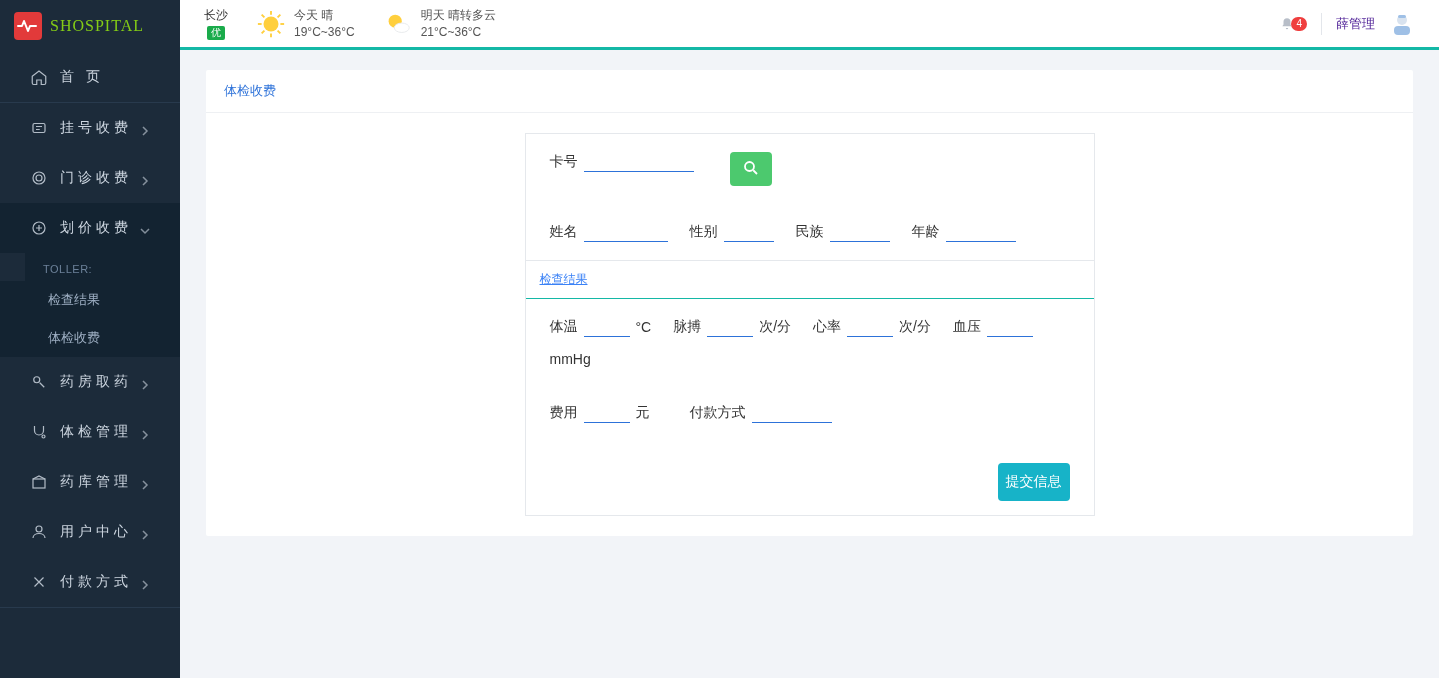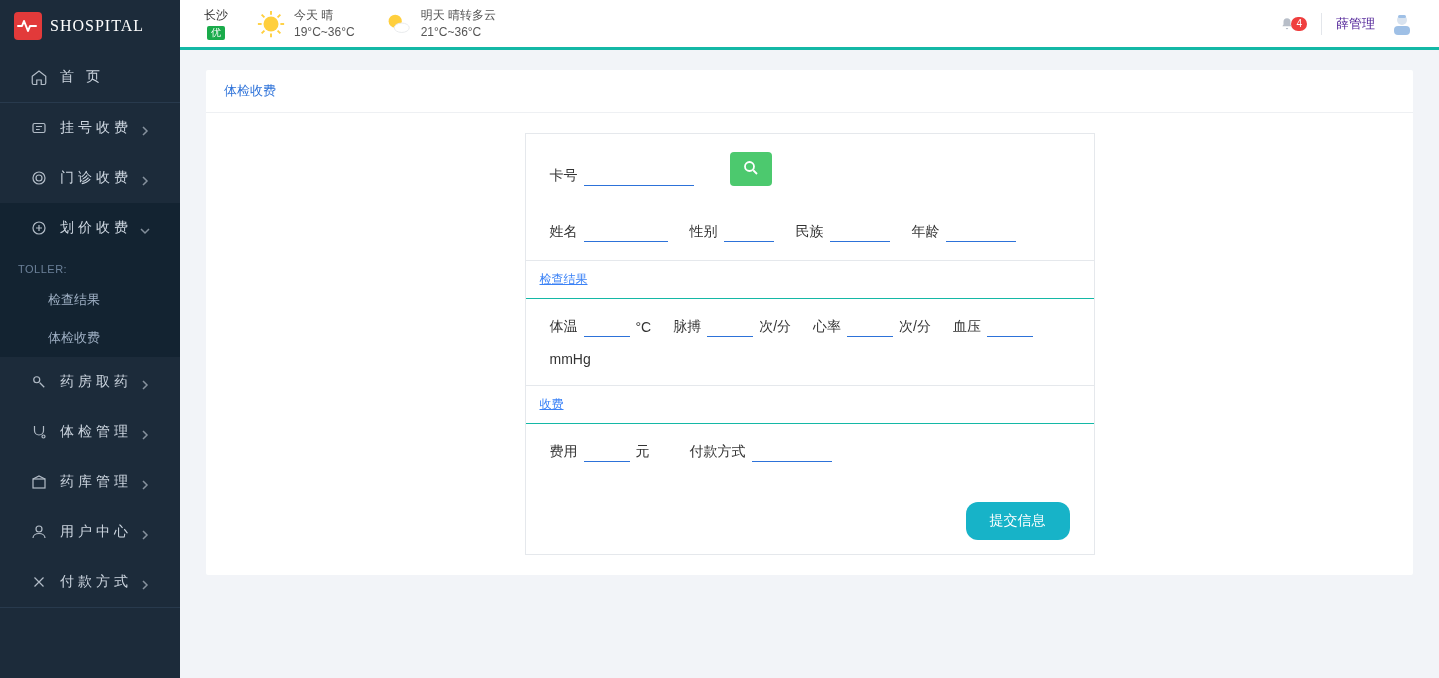--- a/index.html
+++ b/index.html
@@ -1,28 +1,28 @@
 <!DOCTYPE html>
 <html><head>
 <meta charset="utf-8">
 <style>
   * { box-sizing: border-box; margin: 0; padding: 0; }
   body { font-family: -apple-system, "Helvetica Neue", Arial, "PingFang SC", "Microsoft YaHei", sans-serif; background: #f2f4f8; color: #333; width: 1439px; height: 678px; overflow: hidden; }
   .app { display: flex; height: 678px; }
   
   .sidebar { width: 180px; background: #1c2b3a; color: #cdd6e0; flex-shrink: 0; overflow-y: auto; }
-  .brand { display: flex; align-items: center; gap: 8px; padding: 12px 14px; color: #ffffff; font-family: Georgia, 'Times New Roman', serif; font-size: 16px; letter-spacing: 1px; }
+  .brand { display: flex; align-items: center; gap: 8px; padding: 12px 14px; color: #84cc16; font-family: Georgia, 'Times New Roman', serif; font-size: 16px; letter-spacing: 1px; }
   .brand-logo { width: 28px; height: 28px; background: #e23a3a; border-radius: 4px; display: flex; align-items: center; justify-content: center; }
   .brand-logo svg { width: 24px; height: 24px; }
   .nav-item { display: flex; align-items: center; padding: 16px 30px; cursor: pointer; font-size: 14px; position: relative; }
   .nav-item.active { background: #132331; }
   .nav-icon { width: 18px; height: 18px; margin-right: 12px; opacity: 0.85; flex-shrink: 0; }
   .nav-label { flex: 1; letter-spacing: 4px; }
   .nav-chevron { width: 10px; height: 10px; opacity: 0.6; }
-  .subnav-header { padding: 10px 18px 6px 18px; font-size: 11px; color: #6c8199; letter-spacing: 0.5px; background: #132331; }
+  .subnav-header { padding: 10px 18px 6px 18px; font-size: 11px; color: #6c8199; letter-spacing: 0.5px; background: #132331; margin-left: 25px; }
   .subnav-item { padding: 10px 18px 10px 48px; font-size: 13px; color: #9fb0c4; cursor: pointer; background: #132331; }
   .sidebar-sep { height: 0; border-top: 1px solid #283a4d; margin: 0; }
 
   
   .main { flex: 1; display: flex; flex-direction: column; }
   .topbar { height: 50px; background: #fff; display: flex; align-items: center; padding: 0 24px; gap: 28px; border-bottom: 3px solid #14b8a6; }
   .weather-city { display: flex; flex-direction: column; align-items: center; font-size: 12px; color: #333; }
   .city-badge { background: #1aab4b; color: #fff; font-size: 10px; padding: 0 4px; border-radius: 2px; margin-top: 2px; line-height: 14px; }
   .weather-block { display: flex; align-items: center; gap: 8px; }
   .sun-icon { width: 30px; height: 30px; }
@@ -35,35 +35,35 @@
   .badge { background: #ef3e3e; color: #fff; font-size: 10px; border-radius: 8px; padding: 0 5px; line-height: 14px; margin-left: -3px; }
   .user-name { font-size: 13px; color: #4c1d95; }
   .avatar { width: 26px; height: 26px; }
 
   
   .content { padding: 20px 26px; overflow: auto; }
   .panel { background: #fff; border-radius: 2px; }
   .panel-header { padding: 12px 18px; font-size: 13px; color: #2d72d9; border-bottom: 1px solid #eef0f3; }
   .panel-body { padding: 20px; }
   .form-card { width: 570px; margin: 0 auto; border: 1px solid #e5e8ec; }
-  .form-row { padding: 18px 24px; display: flex; flex-wrap: wrap; align-items: flex-end; gap: 10px 22px; font-size: 14px; color: #333; }
+  .form-row { padding: 18px 24px; display: flex; flex-wrap: wrap; align-items: flex-start; gap: 10px 22px; font-size: 14px; color: #333; }
   .section-label { padding: 10px 14px; font-size: 12px; color: #3b82f6; border-top: 1px solid #e5e8ec; border-bottom: 1px solid #14b8a6; text-decoration: underline; }
   .field { display: inline-flex; align-items: center; gap: 6px; }
   .field label { white-space: nowrap; }
   .uinput { border: none; border-bottom: 1px solid #2d72d9; background: transparent; padding: 2px 2px; font-size: 13px; color: #333; outline: none; }
   .uinput.w-md { width: 110px; }
   .uinput.w-sm { width: 50px; }
   .uinput.w-xs { width: 46px; }
   .uinput.w-lg { width: 130px; }
   .uinput.w-sel { width: 80px; }
   .unit { font-size: 14px; color: #333; }
   .search-btn { background: #4cc96e; border: none; border-radius: 4px; width: 42px; height: 34px; display: flex; align-items: center; justify-content: center; cursor: pointer; margin-left: 14px; }
   .search-btn svg { width: 18px; height: 18px; color: #fff; }
   .submit-row { padding: 22px 24px 14px 24px; display: flex; justify-content: flex-end; }
-  .submit-btn { background: #17b3c8; color: #fff; border: none; border-radius: 12px; padding: 10px 24px; font-size: 14px; cursor: pointer; }
+  .submit-btn { background: #17b3c8; color: #fff; border: none; border-radius: 4px; padding: 10px 8px; font-size: 14px; cursor: pointer; }
   ::-webkit-scrollbar { width: 8px; }
   ::-webkit-scrollbar-thumb { background: #c5ccd6; border-radius: 4px; }
 </style>
 </head>
 <body>
 
 <div class="app">
 
   <aside class="sidebar">
     <div class="brand">
@@ -294,21 +294,20 @@
                 <span class="unit">次/分</span>
               </div>
               <div class="field">
                 <label>血压</label>
                 <input class="uinput w-xs" type="text" style="">
               </div>
               <span class="unit" style="width:100%;">mmHg</span>
             </div>
 
 
-            <div class="section-label">收费</div>
 
             <div class="form-row">
               <div class="field">
                 <label>费用</label>
                 <input class="uinput w-xs" type="text" style="">
                 <span class="unit">元</span>
               </div>
               <div class="field" style="margin-left:18px">
                 <label>付款方式</label>
                 <input class="uinput w-sel" type="text" style="">

